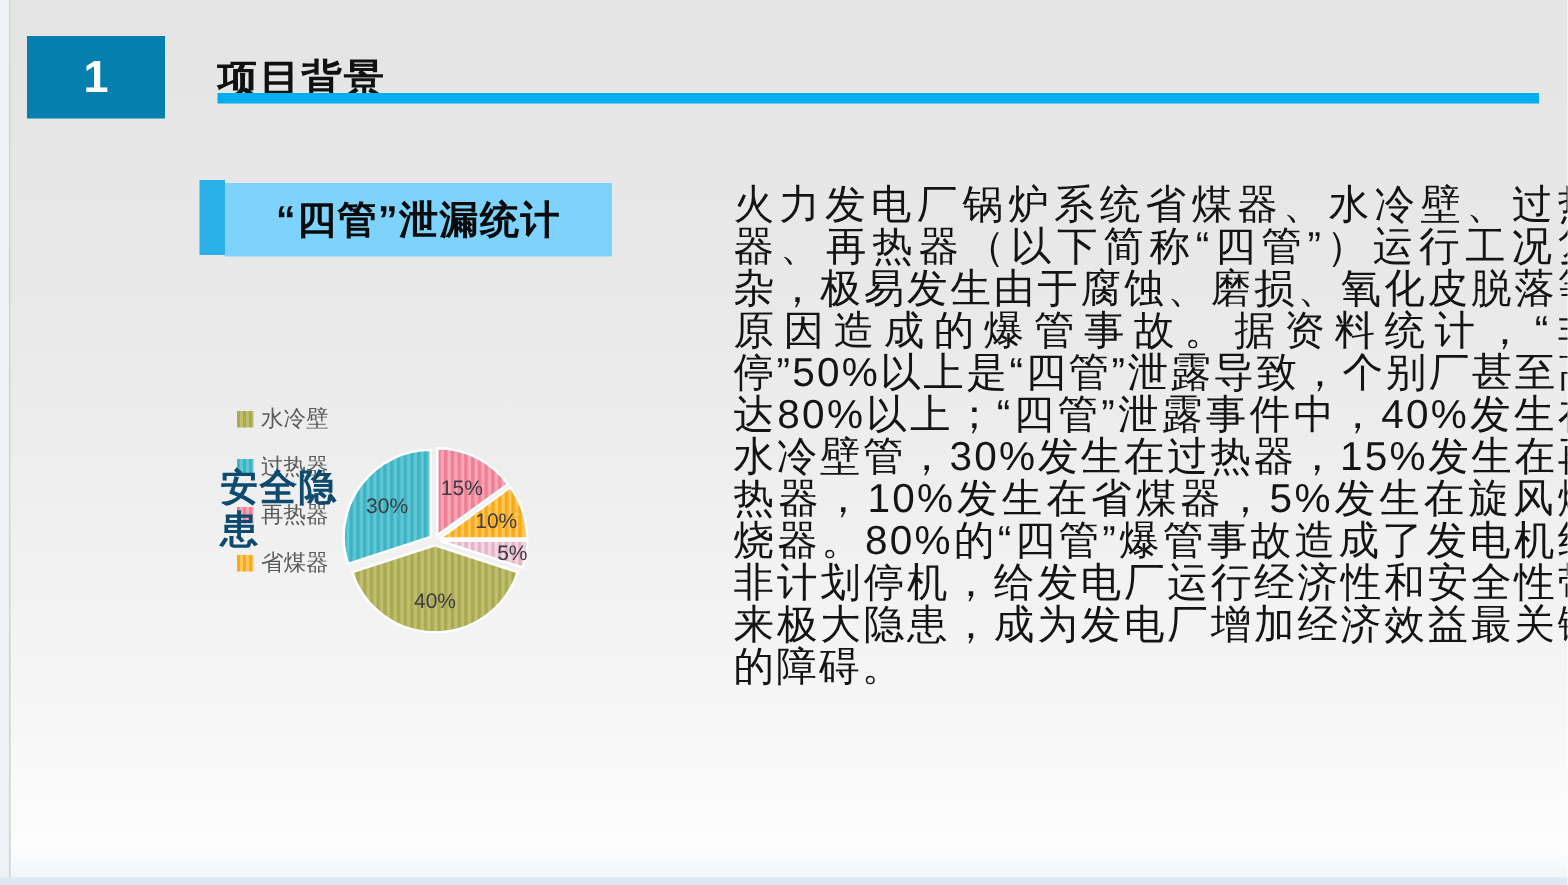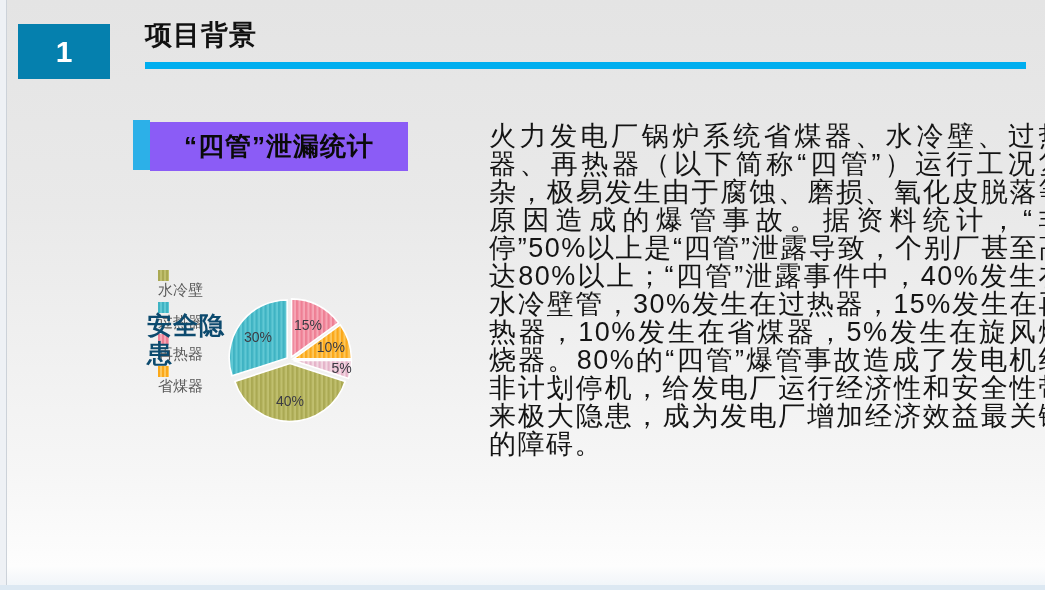--- a/index.html
+++ b/index.html
@@ -16,40 +16,40 @@
     position:absolute;left:0;bottom:0;width:1045px;height:5px;
     background:#dce8f2;
   }
   
   .number-box{
     position:absolute;left:18px;top:24px;width:92px;height:55px;
     display:flex;align-items:center;justify-content:center;
     color:#ffffff;font-size:30px;font-weight:bold;
   }
   .page-title{
-    position:absolute;left:145px;top:17px;
+    position:absolute;left:145px;top:35px;
     font-size:27px;font-weight:bold;color:#111111;letter-spacing:1px;
   }
   .title-underline{
     position:absolute;left:145px;top:62px;width:881px;height:7px;
   }
   
   .chart-title-accent{
     position:absolute;left:133px;top:120px;width:17px;height:50px;
   }
   .chart-title-box{
     position:absolute;left:150px;top:122px;width:258px;height:49px;
     display:flex;align-items:center;justify-content:center;
     color:#0a0a0a;font-size:26px;font-weight:bold;letter-spacing:1px;
   }
   .legend{
     position:absolute;left:158px;top:270px;width:110px;
   }
   .legend-item{
-    display:flex;height:18px;margin-bottom:14px;flex-direction:column;
+    display:flex;align-items:center;height:18px;margin-bottom:14px;
   }
   .legend-swatch{
     width:11px;height:11px;display:inline-block;margin-right:5px;flex:0 0 11px;
   }
   .legend-label{
     font-size:15px;color:#595959;white-space:nowrap;
   }
   .pie-svg{position:absolute;left:215px;top:292px;}
   .watermark{
     position:absolute;left:147px;top:311px;width:80px;
@@ -70,21 +70,21 @@
   <div class="left-edge"></div>
   <div class="bottom-edge"></div>
 
   <div class="number-box" style="background: rgb(5, 128, 174);">
     <span>1</span>
   </div>
   <div class="page-title">项目背景</div>
   <div class="title-underline" style="background: rgb(0, 174, 239);"></div>
 
   <div class="chart-title-accent" style="background: rgb(44, 176, 232);"></div>
-  <div class="chart-title-box" style="background: #8b5cf6;">
+  <div class="chart-title-box" style="background: #7dd3fc;">
     <span>“四管”泄漏统计</span>
   </div>
 
   <div class="legend" id="legend">
       <div class="legend-item">
         <span class="legend-swatch" style="background: repeating-linear-gradient(90deg, rgb(170, 169, 83) 0px, rgb(170, 169, 83) 2px, rgb(192, 191, 110) 2px, rgb(192, 191, 110) 4px);"></span>
         <span class="legend-label">水冷壁</span>
       </div>
       <div class="legend-item">
         <span class="legend-swatch" style="background: repeating-linear-gradient(90deg, rgb(63, 179, 195) 0px, rgb(63, 179, 195) 2px, rgb(96, 200, 212) 2px, rgb(96, 200, 212) 4px);"></span>

